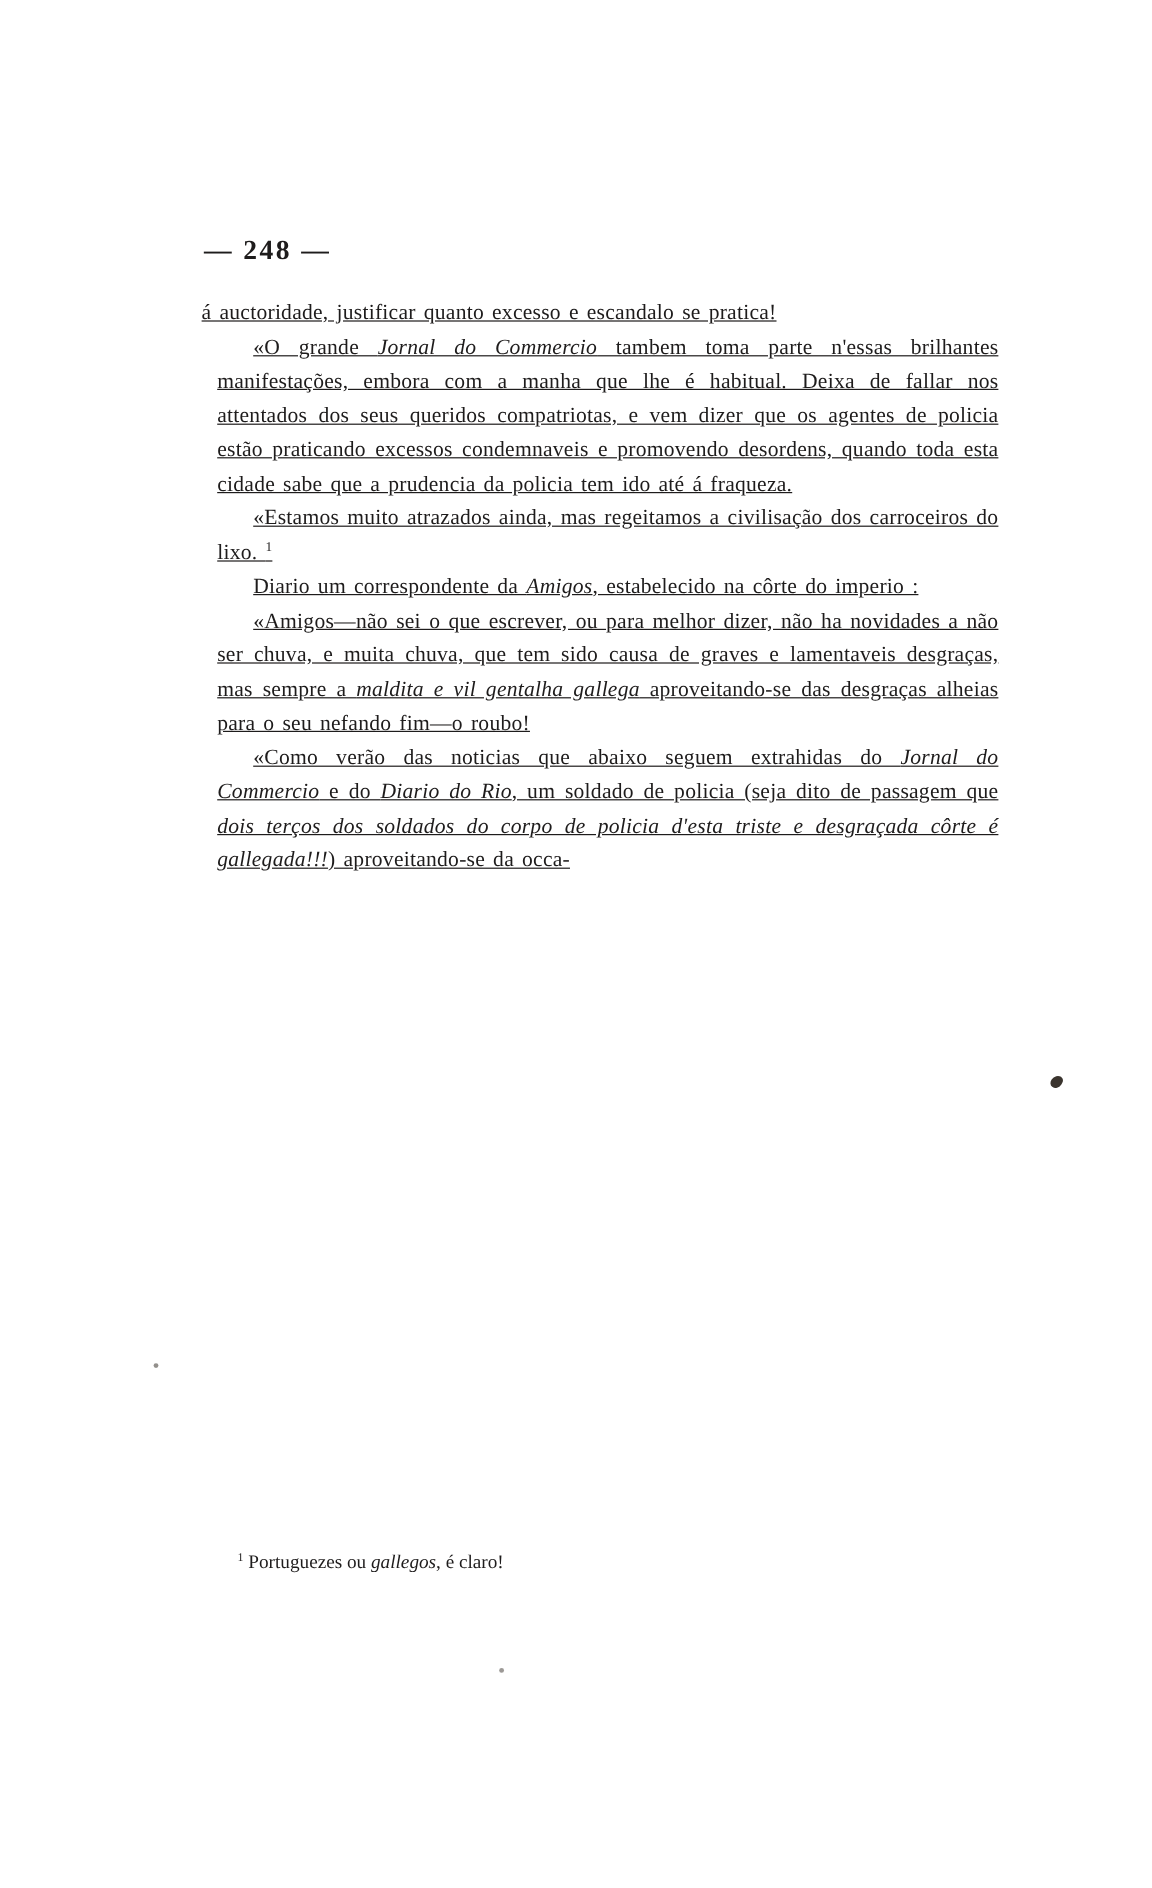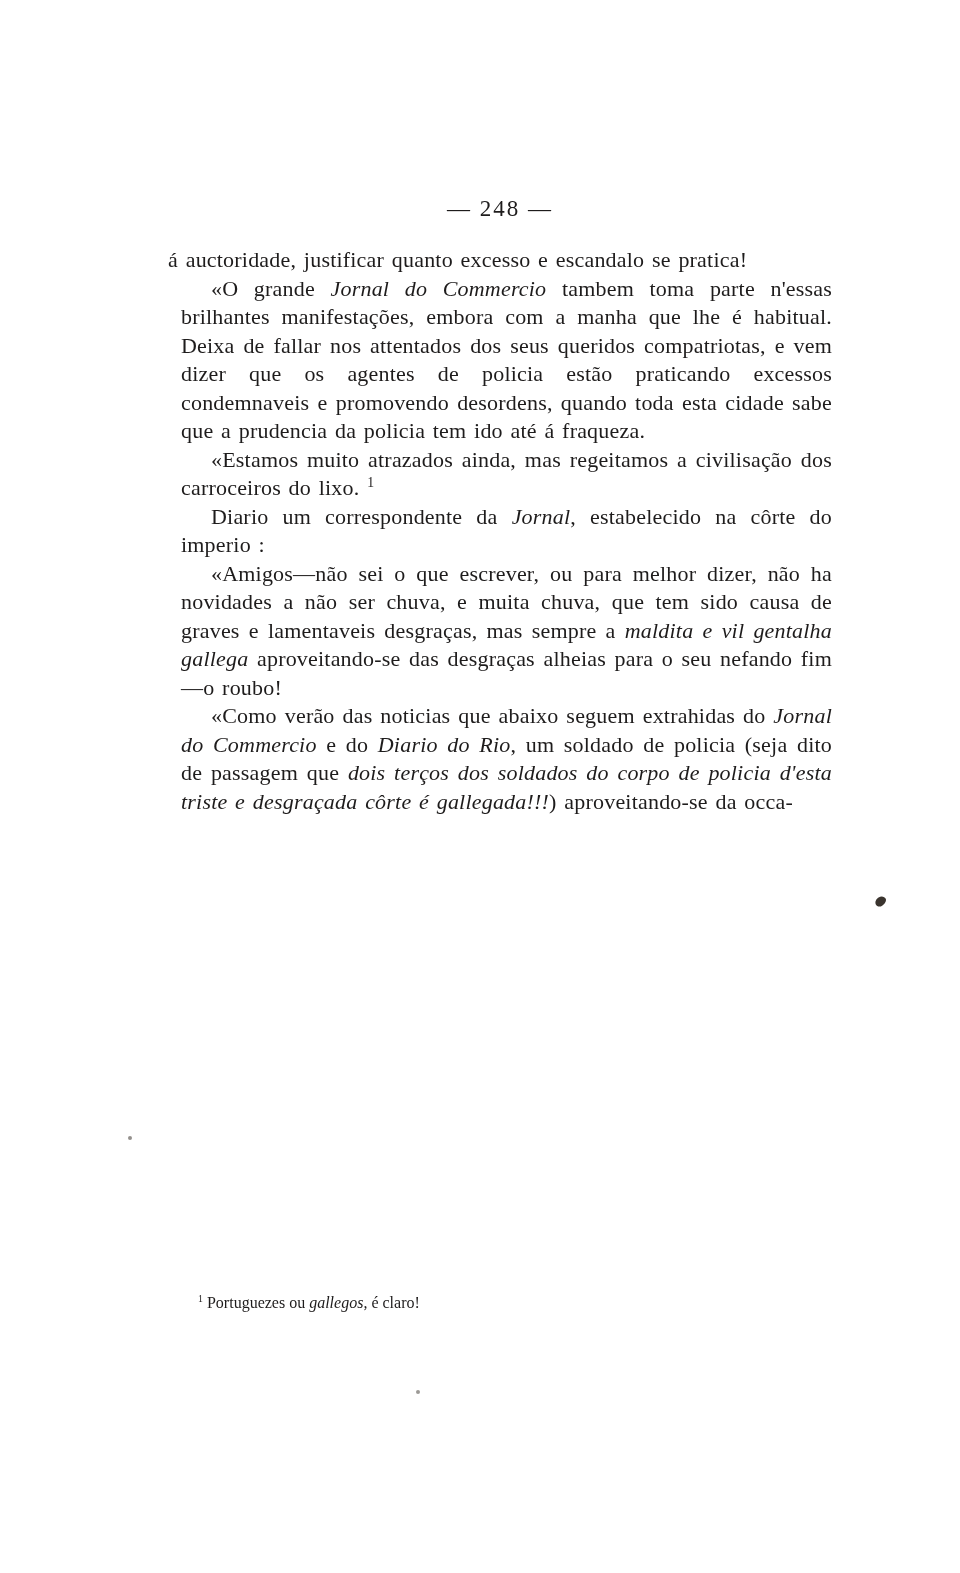--- a/index.html
+++ b/index.html
@@ -15,35 +15,35 @@
   .scan-page {
     position: absolute;
     inset: 0;
     background: #ffffff;
   }
   .page-number {
     position: absolute;
     top: 196px;
     left: 170px;
     width: 660px;
-    text-align: center;
     font-size: 23px;
-    font-weight: normal;
+    font-weight: bold;
     letter-spacing: 2px;
   }
   .text-block {
     position: absolute;
     top: 246px;
     left: 168px;
     width: 664px;
-    font-size: 22px;
+    font-size: 18px;
     line-height: 28.5px;
     text-align: justify;
     word-spacing: 2px;
     letter-spacing: 0.2px;
+    text-decoration: underline;
   }
   .para { margin: 0; }
   .para.indent { text-indent: 30px; margin-left: 13px; }
   .it { font-style: italic; }
   sup {
     font-size: 0.62em;
     vertical-align: super;
     line-height: 0;
   }
   .footnote {
@@ -67,21 +67,21 @@
 <body>
 
 <div class="scan-page">
 
   <div class="page-number">— 248 —</div>
 
   <div class="text-block" id="paragraphs">
       <p class="para"><span>á auctoridade, justificar quanto excesso e escandalo se pratica!</span></p>
       <p class="para indent"><span>«O grande </span><span class="it">Jornal do Commercio</span><span> tambem toma parte n'essas brilhantes manifestações, embora com a manha que lhe é habitual. Deixa de fallar nos attentados dos seus queridos compatriotas, e vem dizer que os agentes de policia estão praticando excessos condemnaveis e promovendo desordens, quando toda esta cidade sabe que a prudencia da policia tem ido até á fraqueza.</span></p>
       <p class="para indent"><span>«Estamos muito atrazados ainda, mas regeitamos a civilisação dos carroceiros do lixo. </span><sup>1</sup></p>
-      <p class="para indent"><span>Diario um correspondente da </span><span class="it">Jornal</span><span>, estabelecido na côrte do imperio :</span></p>
+      <p class="para indent"><span>Diario um correspondente da </span><span class="it">Amigos</span><span>, estabelecido na côrte do imperio :</span></p>
       <p class="para indent"><span>«Amigos—não sei o que escrever, ou para melhor dizer, não ha novidades a não ser chuva, e muita chuva, que tem sido causa de graves e lamentaveis desgraças, mas sempre a </span><span class="it">maldita e vil gentalha gallega</span><span> aproveitando-se das desgraças alheias para o seu nefando fim—o roubo!</span></p>
       <p class="para indent"><span>«Como verão das noticias que abaixo seguem extrahidas do </span><span class="it">Jornal do Commercio</span><span> e do </span><span class="it">Diario do Rio</span><span>, um soldado de policia (seja dito de passagem que </span><span class="it">dois terços dos soldados do corpo de policia d'esta triste e desgraçada côrte é gallegada!!!</span><span>) aproveitando-se da occa-</span></p>
     </div>
 
   <div class="footnote" id="footnote"><sup>1</sup><span> Portuguezes ou </span><span class="it">gallegos</span><span>, é claro!</span></div>
 
   <div class="speck s1"></div>
   <div class="speck s2"></div>
   <div class="speck s3"></div>
 

